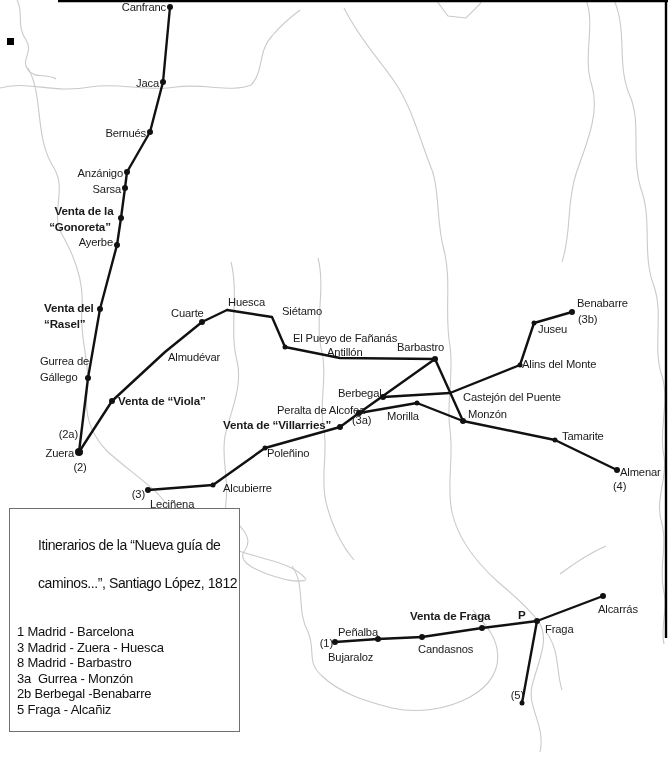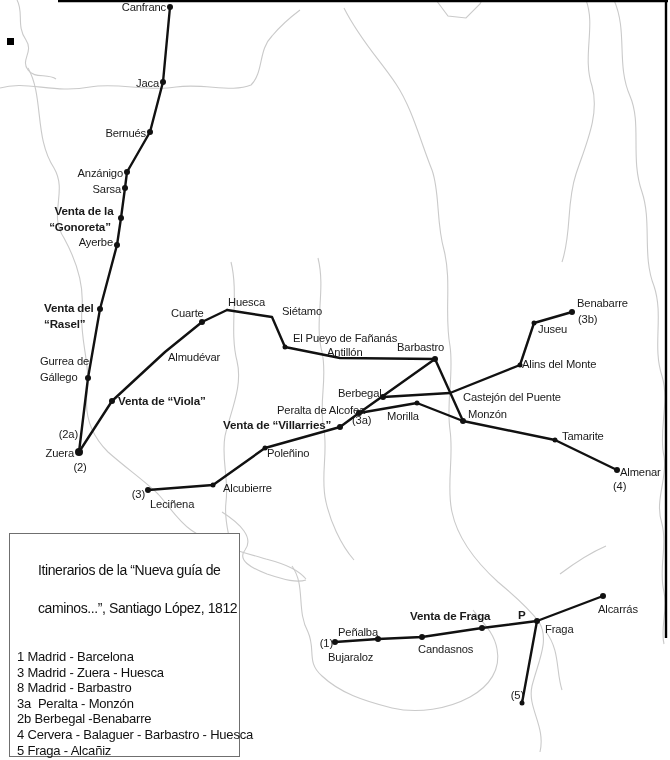--- a/index.html
+++ b/index.html
@@ -6,21 +6,21 @@
   #stage{position:relative;width:670px;height:760px;background:#ffffff;overflow:hidden;
          font-family:"Liberation Sans",sans-serif;text-decoration:underline;}
   #map-svg{position:absolute;left:0;top:0;}
   .river{fill:none;stroke:#cacaca;stroke-width:1.1px;}
   .route{fill:none;stroke:#111111;stroke-width:2.4px;stroke-linejoin:round;stroke-linecap:round;}
   .borderline{stroke:#000000;stroke-width:2.4px;}
   .node{fill:#111111;}
   .lbl{font-family:"Liberation Sans",sans-serif;font-size:11.2px;fill:#1a1a1a;letter-spacing:-0.15px;}
   .lbl.bold{font-weight:bold;font-size:11.6px;}
   
-  #legend{position:absolute;left:9px;top:533px;width:231px;height:224px;box-sizing:border-box;
+  #legend{position:absolute;left:9px;top:508px;width:231px;height:224px;box-sizing:border-box;
           background:#ffffff;border:1.5px solid #6f6f6f;padding:8px 5px 5px 7px;color:#111;}
   #legend .ltitle{font-size:14px;line-height:19px;letter-spacing:-0.4px;white-space:pre;}
   #legend .litems{margin-top:12px;}
   #legend .litems div{font-size:13px;line-height:15.6px;letter-spacing:-0.2px;white-space:pre;}
 </style>
 </head>
 <body>
 
 <div id="stage">
   <svg id="map-svg" width="670" height="760" viewBox="0 0 670 760">
@@ -148,20 +148,19 @@
 
   <div id="legend">
     <div class="ltitle">
       <span>Itinerarios de la “Nueva guía de</span><br>
       <span>caminos...”, Santiago López, 1812</span>
     </div>
     <div class="litems">
       <div>1 Madrid - Barcelona</div>
       <div>3 Madrid - Zuera - Huesca</div>
       <div>8 Madrid - Barbastro</div>
-      <div>3a  Peralta - Monzón</div>
+      <div>3a  Gurrea - Monzón</div>
       <div>2b Berbegal -Benabarre</div>
-      <div>4 Cervera - Balaguer - Barbastro - Huesca</div>
       <div>5 Fraga - Alcañiz</div>
     </div>
 
   </div>
 </div>
 
 </body></html>

